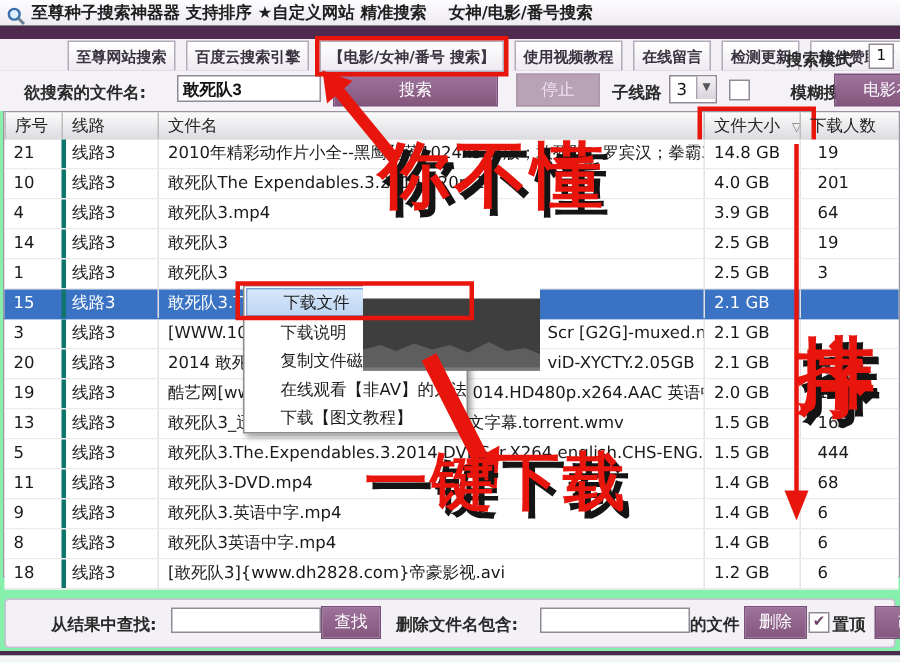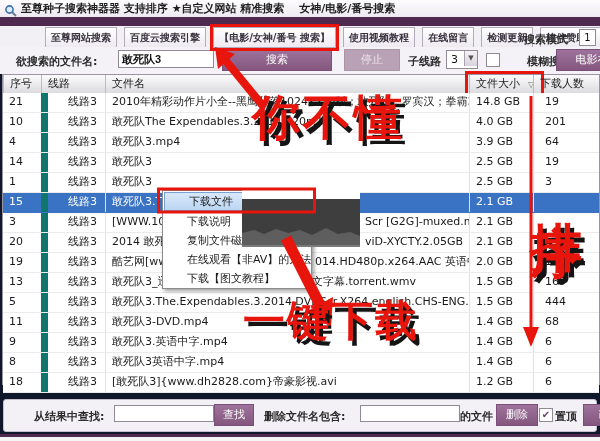--- a/index.html
+++ b/index.html
@@ -1,16 +1,16 @@
 <!DOCTYPE html>
 <html><head>
 <meta charset="utf-8">
 <style>
   html,body{margin:0;padding:0;}
-  #app{position:relative;width:600px;height:441px;overflow:hidden;background:#0f172a;
+  #app{position:relative;width:600px;height:441px;overflow:hidden;background:#86efac;
        font-family:"DejaVu Sans",sans-serif;-webkit-font-smoothing:none;}
   
   .titlebar{position:absolute;top:0;left:0;right:0;height:17px;
             background:linear-gradient(#fdfcfe,#eeeaf2);display:flex;align-items:center;gap:4px;padding-left:4px;}
   .apptitle{font-size:11px;font-weight:bold;color:#1f1f1f;white-space:nowrap;}
   .band{position:absolute;top:17px;left:0;right:0;height:9px;background:#4f2a4e;}
   
   .tabbar{position:absolute;top:26px;left:0;right:0;height:21px;background:#f2eff5;border-bottom:1px solid #cfc8d6;white-space:nowrap;padding-left:43px;}
   .tab{position:relative;display:inline-block;margin:1px 0 0 2px;padding:3px 5px 2px;background:linear-gradient(#ffffff,#edeaf1);
        border:1px solid #b3abba;font-size:10px;font-weight:bold;color:#3a3340;cursor:default;}
@@ -37,21 +37,21 @@
   .h-no{left:0;width:38px;border-left:none;}
   .h-line{left:38px;width:64px;}
   .h-name{left:102px;width:364px;}
   .h-size{left:466px;width:64px;outline:3px solid #e8150c;outline-offset:1px;}
   .h-dl{left:530px;width:66px;padding-left:11px;}
   .sortglyph{font-size:8px;color:#777;margin-left:8px;}
   .rows{position:absolute;top:18px;left:0;width:100%;}
   .trow{position:relative;height:19px;font-size:11px;color:#1a1a1a;border-bottom:1px solid #ebebeb;white-space:nowrap;background:#fff;}
   .trow .cell{position:absolute;top:0;height:19px;line-height:18px;overflow:hidden;}
   .c-no{left:0;width:32px;padding-left:6px;}
-  .c-line{left:38px;width:58px;padding-left:20px;border-left:7px solid #0f766e;}
+  .c-line{left:38px;width:58px;padding-left:4px;border-left:3px solid #0f766e;}
   .c-name{left:102px;width:358px;padding-left:6px;border-left:1px solid #e2e2e2;}
   .c-size{left:466px;width:58px;padding-left:6px;border-left:1px solid #e2e2e2;}
   .c-dl{left:530px;width:55px;padding-left:11px;border-left:1px solid #e2e2e2;}
   .trow.selected{background:#3a73c4;color:#fff;border-bottom-color:#3a73c4;}
   .tail{position:absolute;top:0;height:19px;line-height:18px;}
   
   .menu{position:absolute;left:162px;top:190px;width:148px;height:97px;background:#fff;border:1px solid #8c8c8c;
         box-shadow:2px 2px 4px rgba(0,0,0,.4);z-index:20;}
   .mi{height:19px;line-height:19px;font-size:11px;color:#1c1c1c;padding-left:24px;white-space:nowrap;overflow:hidden;cursor:pointer;}
   .mi.hl{margin:1px;height:17px;line-height:17px;background:linear-gradient(#d9e8fb,#bcd6f3);border:1px solid #79a1d4;}

